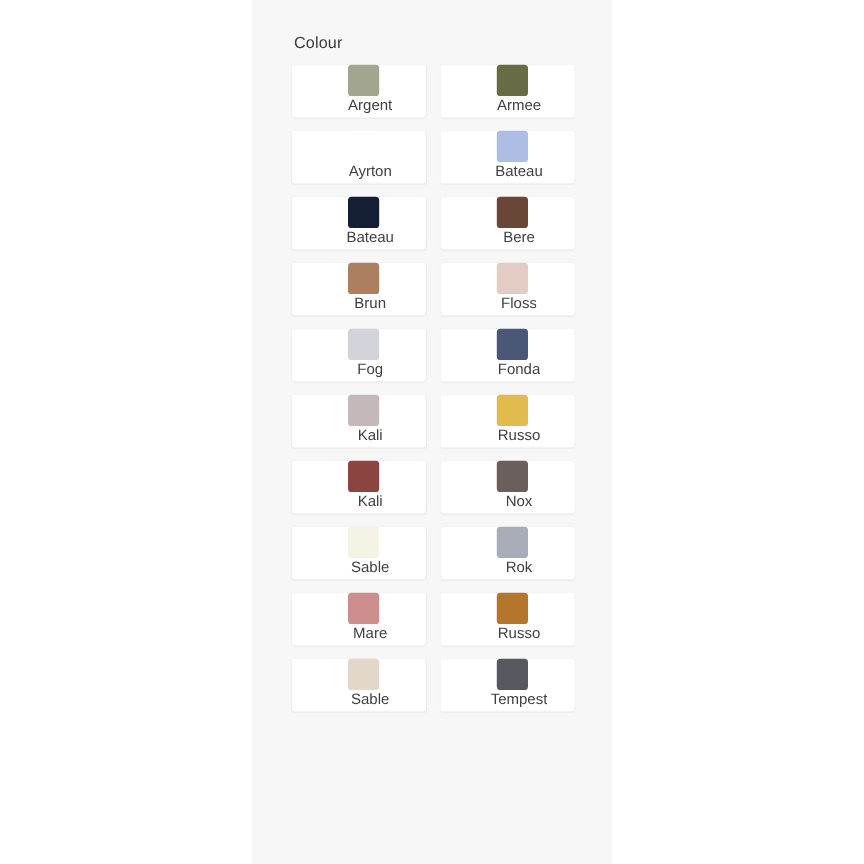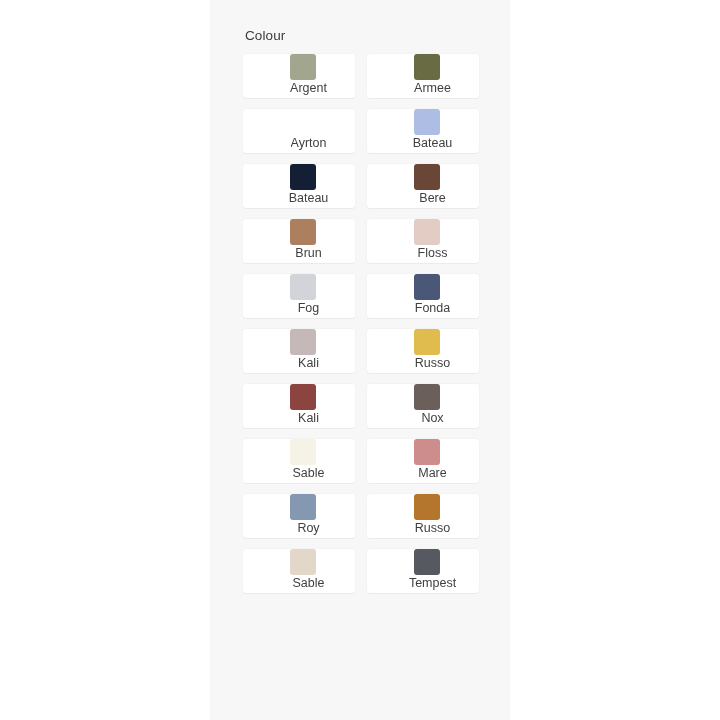--- a/index.html
+++ b/index.html
@@ -171,28 +171,28 @@
         </div>
         <div class="swatch-card">
           <span class="swatch-chip" style="background: rgb(107, 95, 92);"></span>
           <span class="swatch-label">Nox</span>
         </div>
         <div class="swatch-card">
           <span class="swatch-chip" style="background: rgb(245, 242, 230);"></span>
           <span class="swatch-label">Sable</span>
         </div>
         <div class="swatch-card">
+          <span class="swatch-chip" style="background: rgb(168, 173, 184);"></span>
+          <span class="swatch-label">Rok</span>
+        </div>
+        <div class="swatch-card">
           <span class="swatch-chip" style="background: rgb(205, 141, 140);"></span>
           <span class="swatch-label">Mare</span>
         </div>
         <div class="swatch-card">
-          <span class="swatch-chip" style="background: rgb(132, 152, 178);"></span>
-          <span class="swatch-label">Roy</span>
-        </div>
-        <div class="swatch-card">
           <span class="swatch-chip" style="background: rgb(179, 118, 44);"></span>
           <span class="swatch-label">Russo</span>
         </div>
         <div class="swatch-card">
           <span class="swatch-chip" style="background: rgb(226, 215, 200);"></span>
           <span class="swatch-label">Sable</span>
         </div>
         <div class="swatch-card">
           <span class="swatch-chip" style="background: rgb(86, 90, 96);"></span>
           <span class="swatch-label">Tempest</span>

